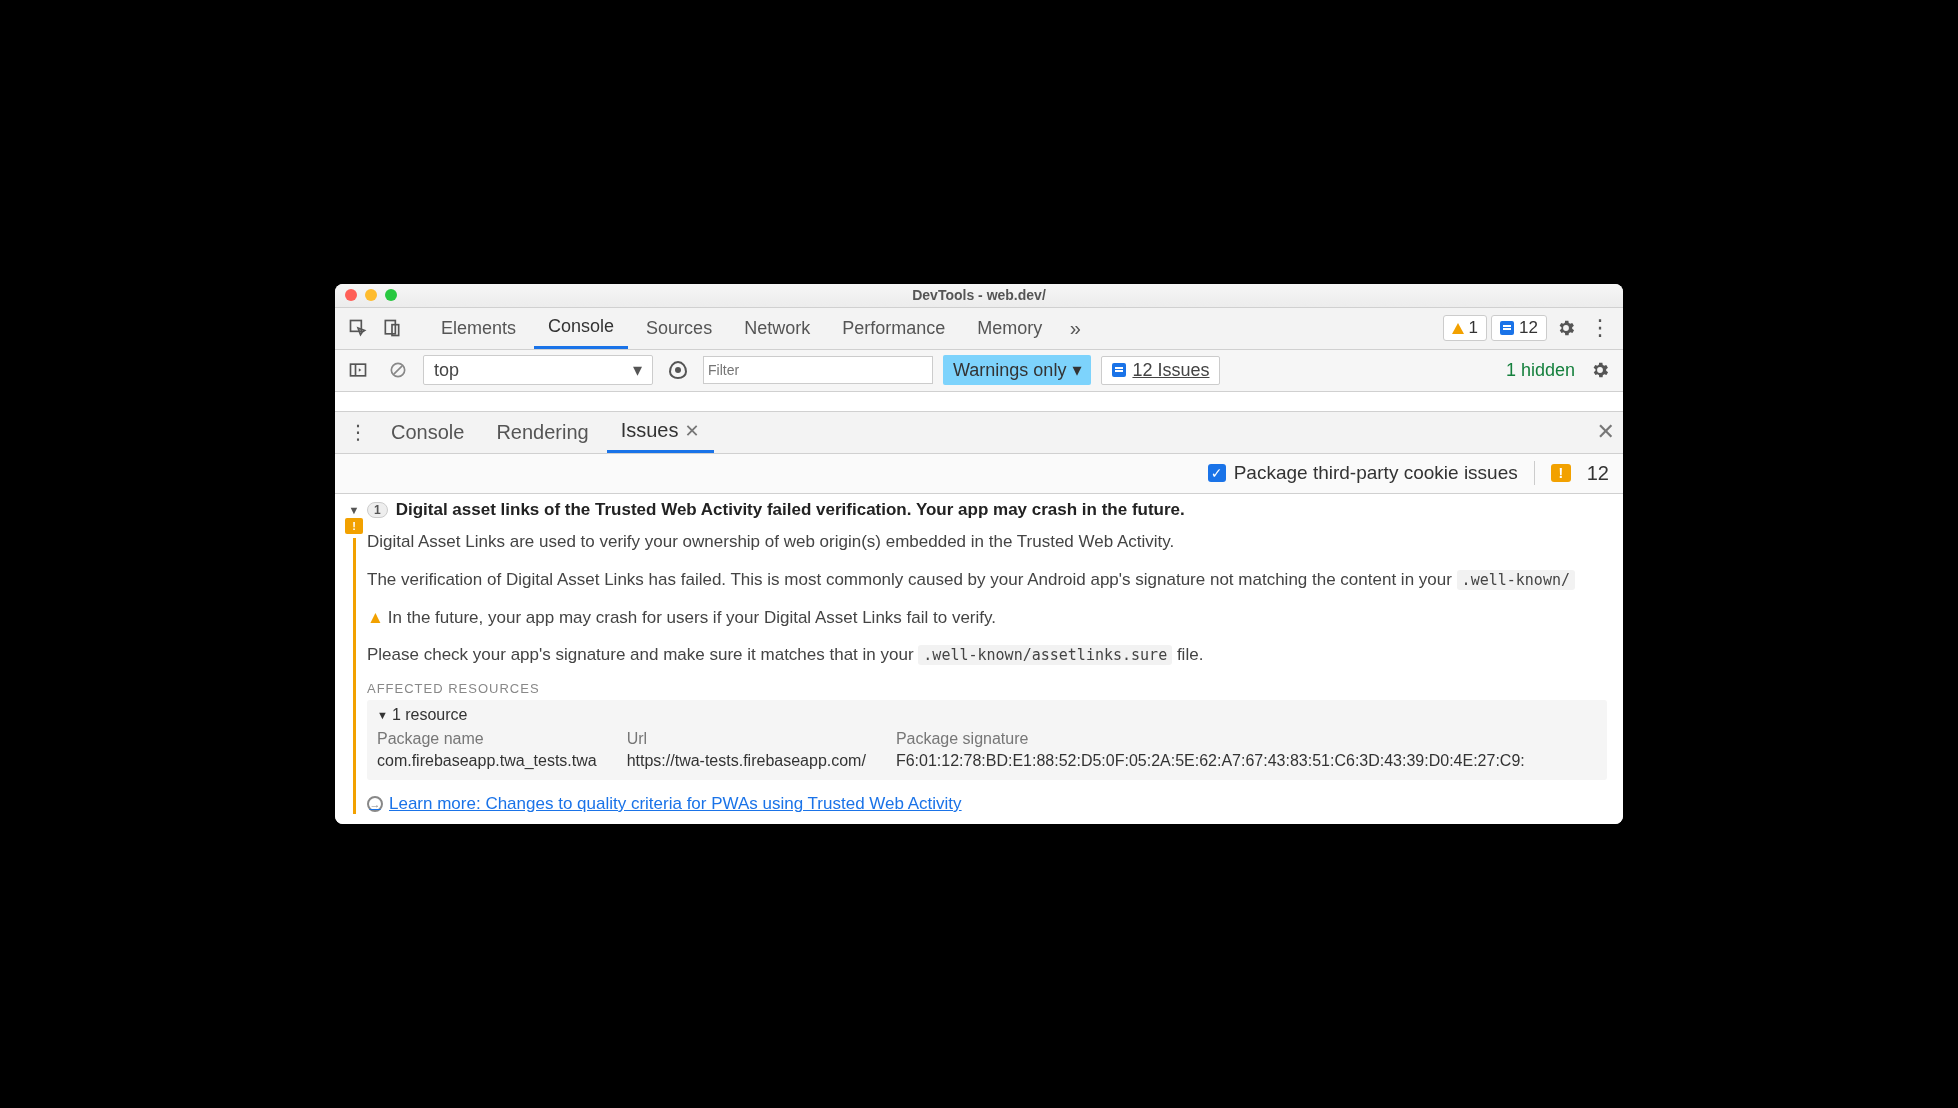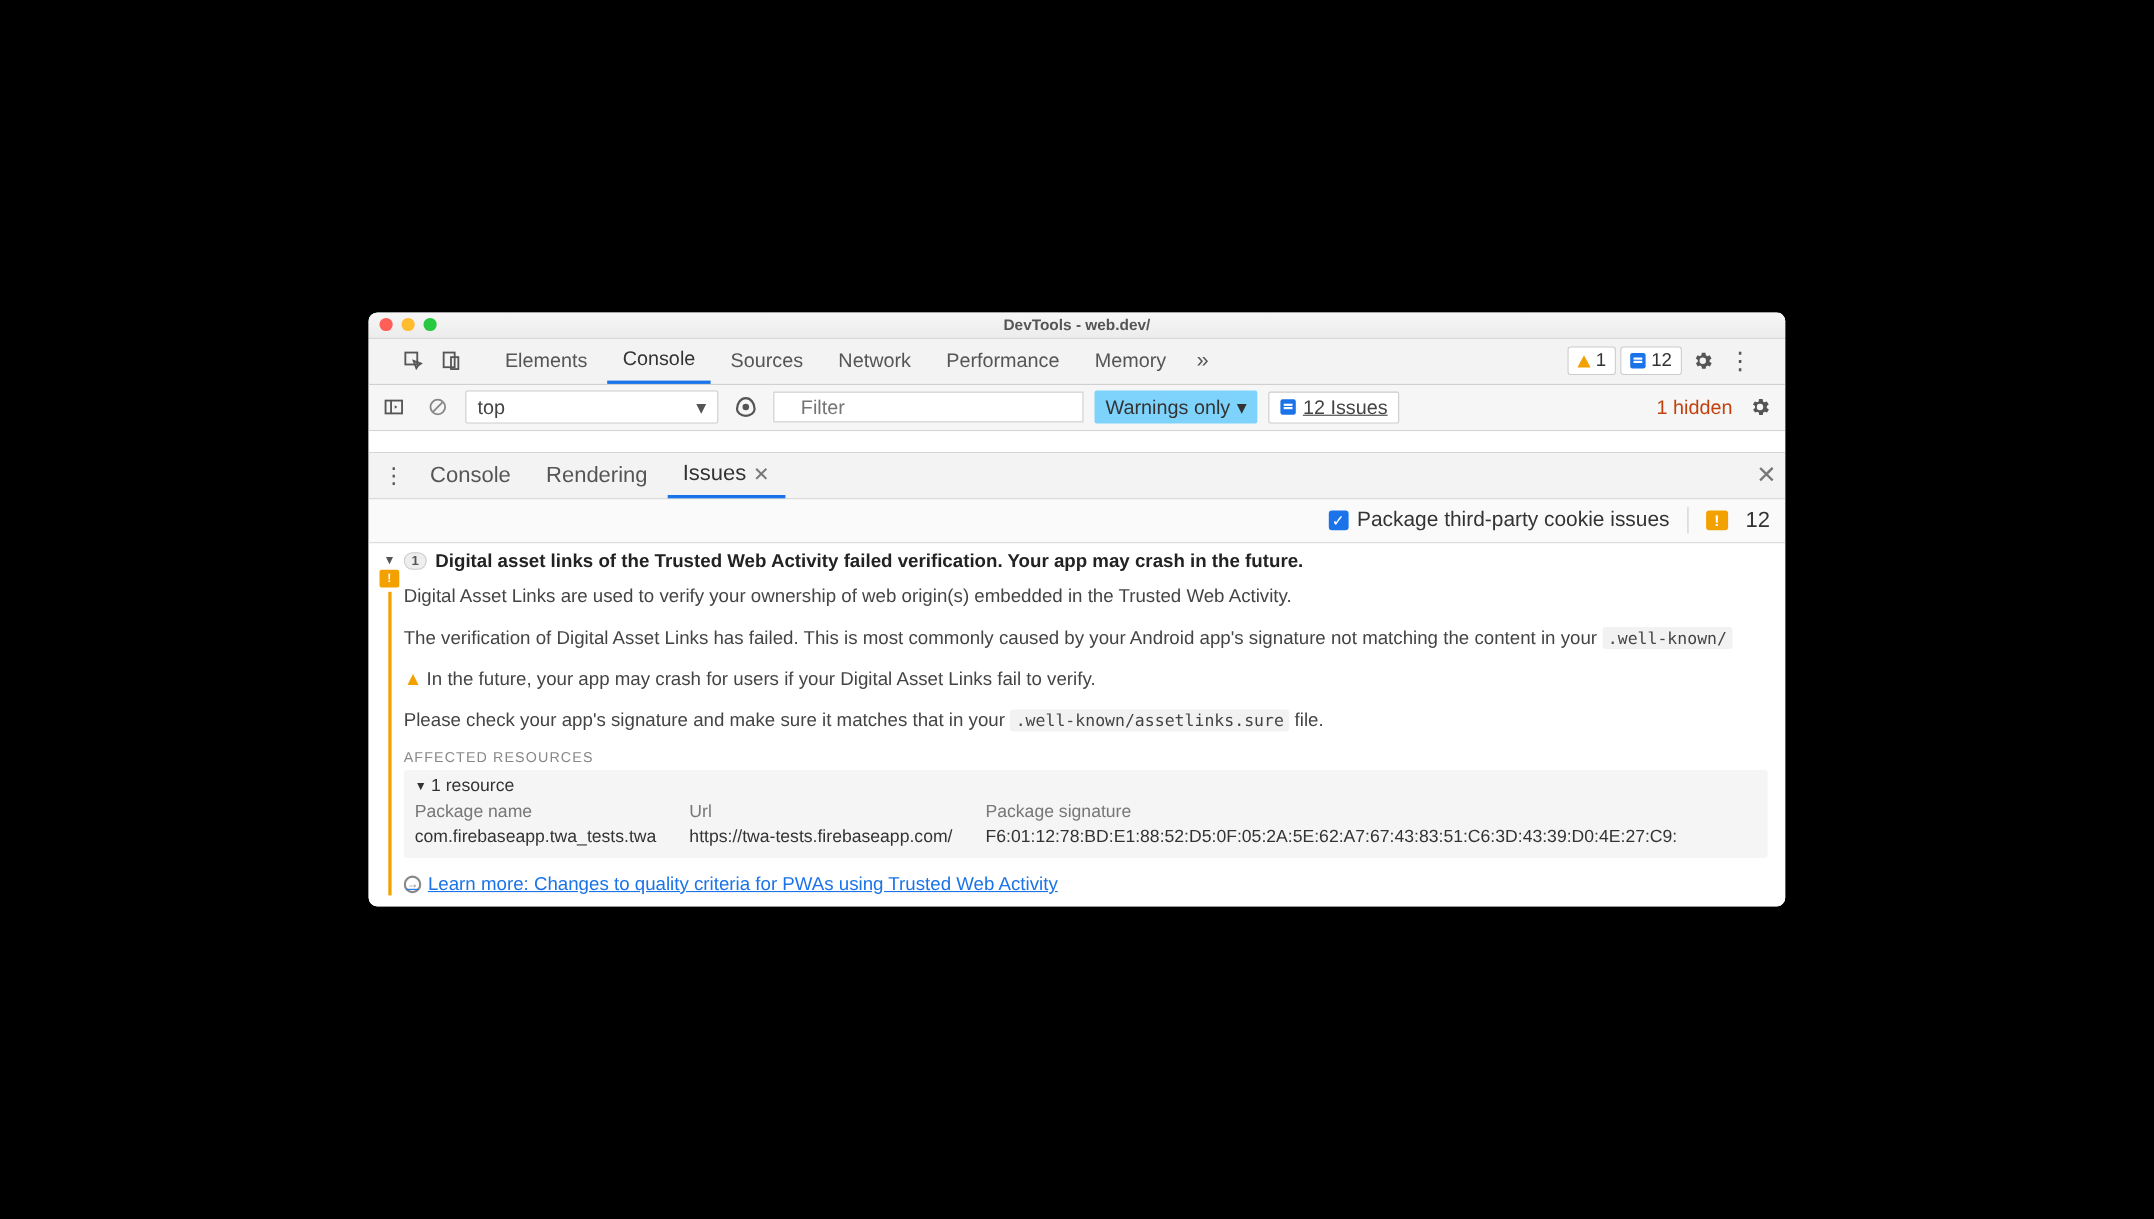--- a/index.html
+++ b/index.html
@@ -39,21 +39,21 @@
     position: absolute; left: 0; right: 0; text-align: center;
     font-size: 14px; color: #555;
   }
 
   
   .main-tabs {
     height: 42px;
     display: flex;
     align-items: center;
     border-bottom: 1px solid #d0d0d0;
-    padding: 0 26px;
+    padding: 0 8px;
     gap: 4px;
     background: #f3f3f3;
   }
   .icon-btn {
     width: 30px; height: 30px;
     display: inline-flex; align-items: center; justify-content: center;
     color: #555; cursor: pointer;
   }
   .icon-btn svg { width: 20px; height: 20px; }
   .tab-item {
@@ -99,22 +99,22 @@
     display:flex; align-items:center; gap:8px;
     border:1px solid #ccc; background:#fff; padding:3px 10px;
     border-radius:2px; min-width:230px; justify-content:space-between;
   }
   .eye { width:18px;height:18px;border:2px solid #555;border-radius:50% 50% 50% 50% / 60% 60% 40% 40%;position:relative;transform:rotate(0deg);}
   .eye::after{content:"";position:absolute;left:4px;top:4px;width:6px;height:6px;background:#555;border-radius:50%;}
   .filter-input {
     flex: 0 0 230px;
     height: 28px;
     border: 1px solid #ccc;
-    padding: 0 24px;
-    font-size: 18px;
+    padding: 0 4px;
+    font-size: 14px;
     background:#fff;
   }
   .level-select {
     display:flex; align-items:center; gap:6px;
     background:#7dd3fc; padding:4px 10px; border-radius:2px;
     color:#333;
   }
   .issues-btn {
     display:flex; align-items:center; gap:6px;
     border:1px solid #ccc; background:#fff; padding:3px 10px; border-radius:2px;text-decoration:underline;
@@ -274,21 +274,21 @@
     <input class="filter-input" placeholder="Filter" style="">
     <div class="level-select">
       <span>Warnings only</span>
       <span>▾</span>
     </div>
     <div class="issues-btn">
       <span class="msg-ico"></span>
       <span>12 Issues</span>
     </div>
     <div class="spacer"></div>
-    <span style="color:#c2410c;">1 hidden</span>
+    <span style="color:#15803d;">1 hidden</span>
     <span class="icon-btn">
       <svg viewBox="0 0 24 24" fill="#555">
           <path d="M19.4 13a7.5 7.5 0 000-2l2.1-1.6-2-3.5-2.5 1a7.5 7.5 0 00-1.7-1l-.4-2.6h-4l-.4 2.6a7.5 7.5 0 00-1.7 1l-2.5-1-2 3.5L6.6 11a7.5 7.5 0 000 2l-2.1 1.6 2 3.5 2.5-1a7.5 7.5 0 001.7 1l.4 2.6h4l.4-2.6a7.5 7.5 0 001.7-1l2.5 1 2-3.5zM12 15.5A3.5 3.5 0 1115.5 12 3.5 3.5 0 0112 15.5z"></path>
         </svg>
     </span>
   </div>
 
   <div class="blank-strip"></div>
 
   <div class="drawer-tabs">

